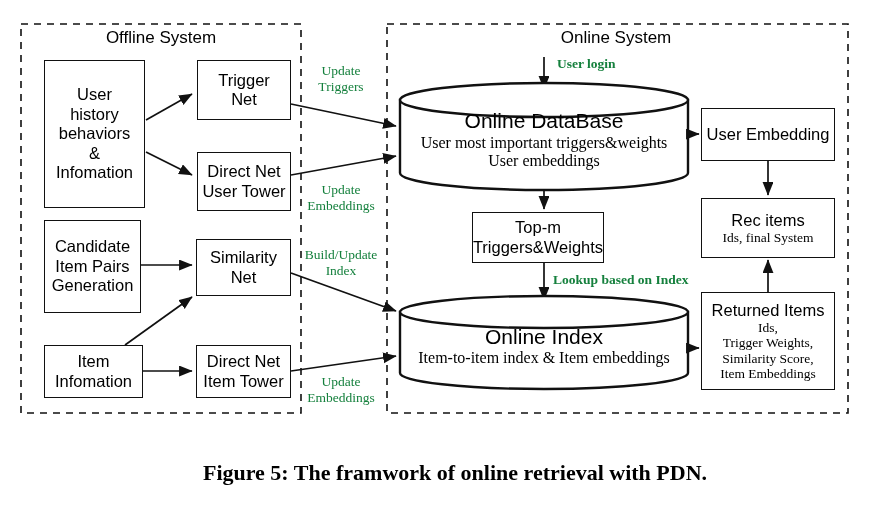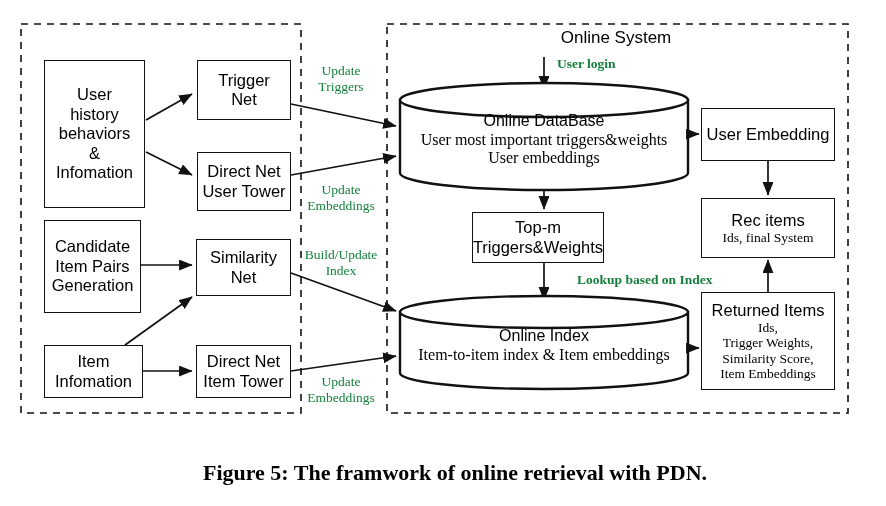--- a/index.html
+++ b/index.html
@@ -60,21 +60,21 @@
     flex-direction: column;
     align-items: center;
     justify-content: center;
     text-align: center;
     pointer-events: none;
   }
   .cyl-text {
     position: relative;
     z-index: 3;
   }
-  .cyl .node-title { font-size: 16px; }
+  .cyl .node-title { font-size: 21px; }
   .cyl .node-sub { font-size: 16px; }
   .edge-label {
     position: absolute;
     font-family: "Liberation Serif", serif;
     font-size: 13.5px;
     line-height: 1.15;
     color: #15803d;
     text-align: center;
     white-space: pre-line;
     transform: translateX(-50%);
@@ -139,20 +139,21 @@
 
     <line x1="689" y1="134" x2="699" y2="134" stroke="#111" stroke-width="1.7" marker-end="url(#arrow)"></line>
 
     <line x1="768" y1="161" x2="768" y2="195" stroke="#111" stroke-width="1.7" marker-end="url(#arrow)"></line>
 
     <line x1="768" y1="292" x2="768" y2="260" stroke="#111" stroke-width="1.7" marker-end="url(#arrow)"></line>
 
     <line x1="689" y1="348" x2="699" y2="348" stroke="#111" stroke-width="1.7" marker-end="url(#arrow)"></line>
   </svg>
 
+  <div class="panel-title" style="left:161px; top:28px;">Offline System</div>
   <div class="panel-title" style="left:616px; top:28px;">Online System</div>
 
   <div class="node-box" style="left:44px; top:60px; width:101px; height:148px;">
     <div class="node-title">User
 history
 behaviors
 &amp;
 Infomation</div>
   </div>
 
@@ -226,17 +227,17 @@
 
   <div class="edge-label" style="left:341px; top:63px;">Update
 Triggers</div>
   <div class="edge-label" style="left:341px; top:182px;">Update
 Embeddings</div>
   <div class="edge-label" style="left:341px; top:247px;">Build/Update
 Index</div>
   <div class="edge-label" style="left:341px; top:374px;">Update
 Embeddings</div>
   <div class="edge-label left-align" style="left:557px; top:56px;">User login</div>
-  <div class="edge-label left-align" style="left:577px; top:272px;">Lookup based on Index</div>
+  <div class="edge-label left-align" style="left:553px; top:272px;">Lookup based on Index</div>
 
   <div class="caption" style="top:460px;">Figure 5: The framwork of online retrieval with PDN.</div>
 
 </div>
 
 </body></html>

